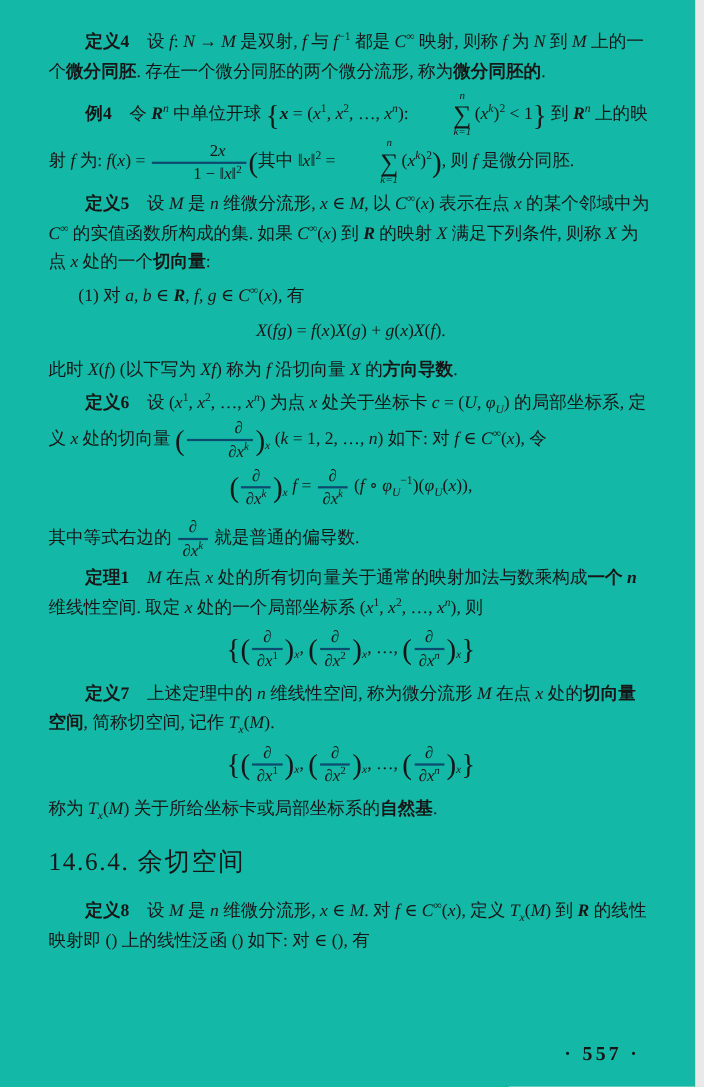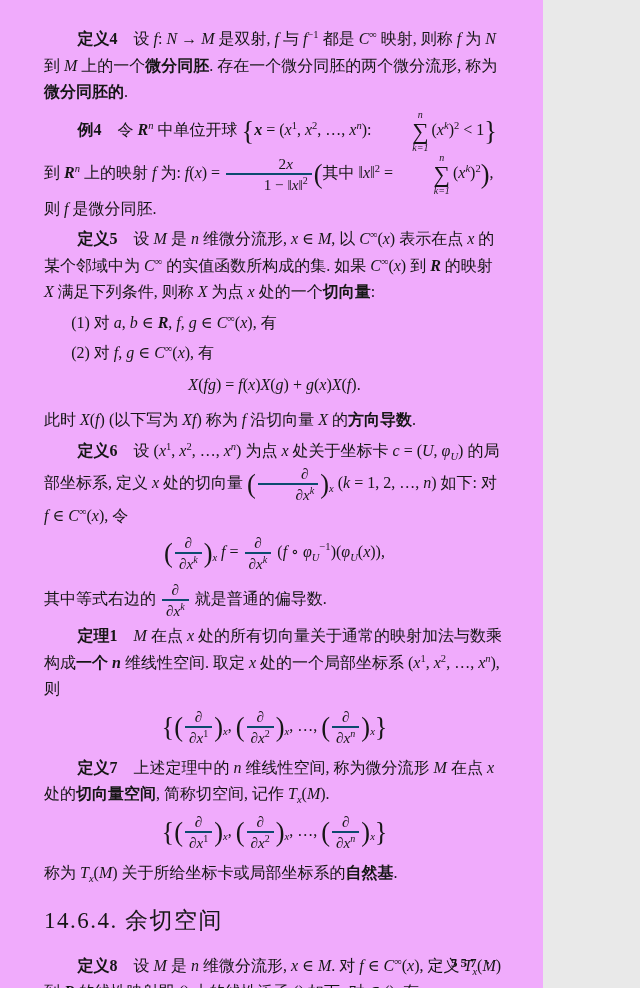--- a/index.html
+++ b/index.html
@@ -1,28 +1,28 @@
 <!DOCTYPE html>
 <html><head>
 <meta charset="utf-8">
 <style>
   html,body{margin:0;padding:0;background:#e9e9e9;}
   .page{
-    width:543px;height:988px;box-sizing:border-box;position:relative;overflow:hidden;
-    background:#f0abfc;color:#161616;
+    width:632px;height:988px;box-sizing:border-box;position:relative;overflow:hidden;
+    background:#14b8a6;color:#161616;
     padding:26px 38px 0 44px;
     font-family:"Liberation Serif","DejaVu Serif",serif;
     font-size:16px;line-height:1.66;
   }
   .para{margin:0 0 4px;text-indent:2.1em;}
   .noindent{text-indent:0;}
   .cond{margin:0 0 4px;padding-left:1.7em;text-indent:0;}
   .formula{text-align:center;margin:5px 0 9px;text-indent:0;}
   .section-heading{font-size:23px;font-weight:500;margin:15px 0 13px;letter-spacing:1.5px;text-indent:0;}
-  .page-number{position:absolute;right:50px;bottom:14px;font-weight:bold;letter-spacing:3px;font-size:13px;}
+  .page-number{position:absolute;right:50px;bottom:14px;font-weight:bold;letter-spacing:3px;font-size:18px;}
   
   .b{font-weight:bold;}
   .i{font-style:italic;}
   .bi{font-weight:bold;font-style:italic;}
   .sup{font-size:66%;vertical-align:super;line-height:0;}
   .sub{font-size:66%;vertical-align:sub;line-height:0;}
   .big{font-size:165%;vertical-align:middle;line-height:1;font-weight:normal;}
   .frac{display:inline-block;text-align:center;vertical-align:middle;line-height:1.12;margin:0 2px;font-size:95%;}
   .frac .num{display:block;border-bottom:2px solid #0c4a6e;padding:0 4px 1px;}
   .frac .den{display:block;padding:1px 4px 0;}
@@ -46,21 +46,20 @@
         <span class="sum-glyph">∑</span>
         <span class="sum-bot">k=1</span>
       </span>(<span class="i">x</span><span class="sup i">k</span>)<span class="sup">2</span><span class="big">)</span>, 则 <span class="i">f</span> 是微分同胚.</p>
 
 
   <p class="para"><span class="b">定义5</span>　设 <span class="i">M</span> 是 <span class="i">n</span> 维微分流形, <span class="i">x</span> ∈ <span class="i">M</span>, 以 <span class="i">C</span><span class="sup">∞</span>(<span class="i">x</span>) 表示在点 <span class="i">x</span> 的某个邻域中为 <span class="i">C</span><span class="sup">∞</span> 的实值函数所构成的集. 如果 <span class="i">C</span><span class="sup">∞</span>(<span class="i">x</span>) 到 <span class="bi">R</span> 的映射 <span class="i">X</span> 满足下列条件, 则称 <span class="i">X</span> 为点 <span class="i">x</span> 处的一个<span class="b">切向量</span>:</p>
 
   <p class="cond">(1) 对 <span class="i">a</span>, <span class="i">b</span> ∈ <span class="bi">R</span>, <span class="i">f</span>, <span class="i">g</span> ∈ <span class="i">C</span><span class="sup">∞</span>(<span class="i">x</span>), 有</p>
 
 
-  <p class="cond">(2) 对 <span class="i">f</span>, <span class="i">g</span> ∈ <span class="i">C</span><span class="sup">∞</span>(<span class="i">x</span>), 有</p>
 
   <p class="formula"><span class="i">X</span>(<span class="i">fg</span>) = <span class="i">f</span>(<span class="i">x</span>)<span class="i">X</span>(<span class="i">g</span>) + <span class="i">g</span>(<span class="i">x</span>)<span class="i">X</span>(<span class="i">f</span>).</p>
 
   <p class="para noindent">此时 <span class="i">X</span>(<span class="i">f</span>) (以下写为 <span class="i">Xf</span>) 称为 <span class="i">f</span> 沿切向量 <span class="i">X</span> 的<span class="b">方向导数</span>.</p>
 
   <p class="para"><span class="b">定义6</span>　设 (<span class="i">x</span><span class="sup">1</span>, <span class="i">x</span><span class="sup">2</span>, …, <span class="i">x</span><span class="sup i">n</span>) 为点 <span class="i">x</span> 处关于坐标卡 <span class="i">c</span> = (<span class="i">U</span>, <span class="i">φ</span><span class="sub i">U</span>) 的局部坐标系, 定义 <span class="i">x</span> 处的切向量 <span class="big">(</span><span class="frac"><span class="num">∂</span><span class="den">∂<span class="i">x</span><span class="sup i">k</span></span></span><span class="big">)</span><span class="sub i">x</span> (<span class="i">k</span> = 1, 2, …, <span class="i">n</span>) 如下: 对 <span class="i">f</span> ∈ <span class="i">C</span><span class="sup">∞</span>(<span class="i">x</span>), 令</p>
 
   <p class="formula"><span class="big">(</span><span class="frac"><span class="num">∂</span><span class="den">∂<span class="i">x</span><span class="sup i">k</span></span></span><span class="big">)</span><span class="sub i">x</span><span class="i"> f</span> = <span class="frac"><span class="num">∂</span><span class="den">∂<span class="i">x</span><span class="sup i">k</span></span></span> (<span class="i">f</span> ∘ <span class="i">φ</span><span class="sub i">U</span><span class="sup">−1</span>)(<span class="i">φ</span><span class="sub i">U</span>(<span class="i">x</span>)),</p>
 
   <p class="para noindent">其中等式右边的 <span class="frac"><span class="num">∂</span><span class="den">∂<span class="i">x</span><span class="sup i">k</span></span></span> 就是普通的偏导数.</p>

